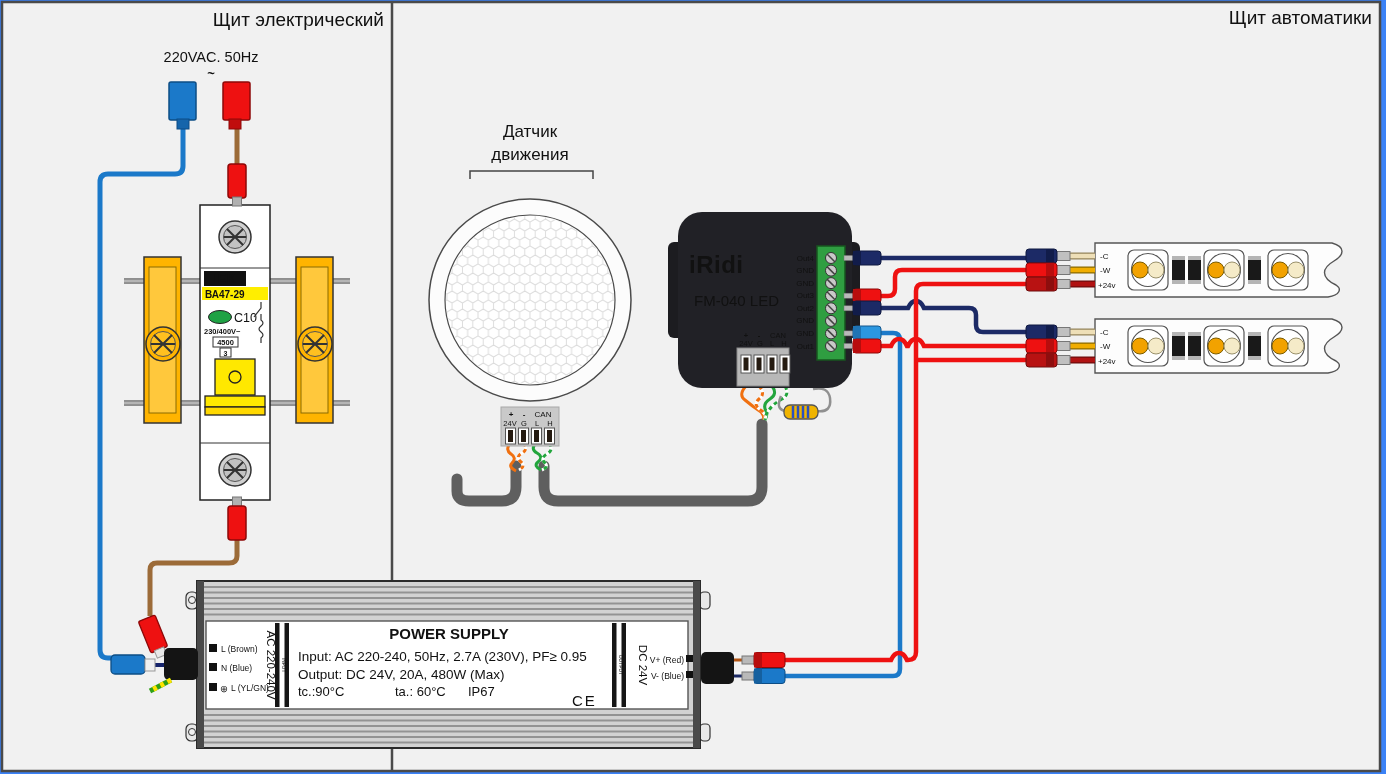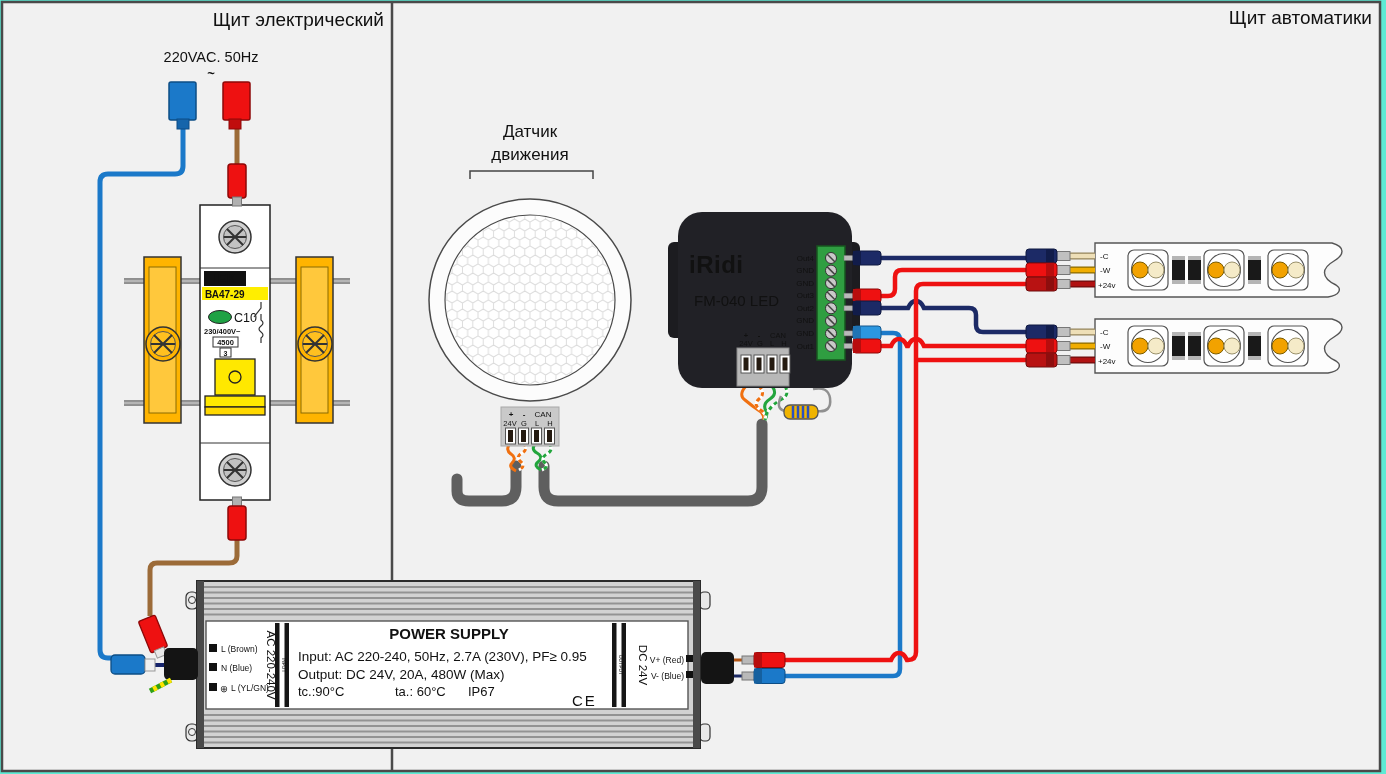--- a/index.html
+++ b/index.html
@@ -1,16 +1,16 @@
 <!DOCTYPE html>
 <html><head>
 <meta charset="utf-8">
 <style>
   html,body{margin:0;padding:0;background:#e8e8e8;font-family:"Liberation Sans",sans-serif;}
-  #canvas{position:relative;width:1386px;height:774px;background:#5eead4;overflow:hidden;}
+  #canvas{position:relative;width:1386px;height:774px;background:#3b82f6;overflow:hidden;}
   svg{display:block;}
   text{font-family:"Liberation Sans",sans-serif;fill:#111;}
 </style>
 </head>
 <body>
 
 <div id="canvas">
 <svg width="1386" height="774" viewBox="0 0 1386 774">
   <defs>
     <pattern id="hexpat" width="10.392" height="18" patternUnits="userSpaceOnUse">

